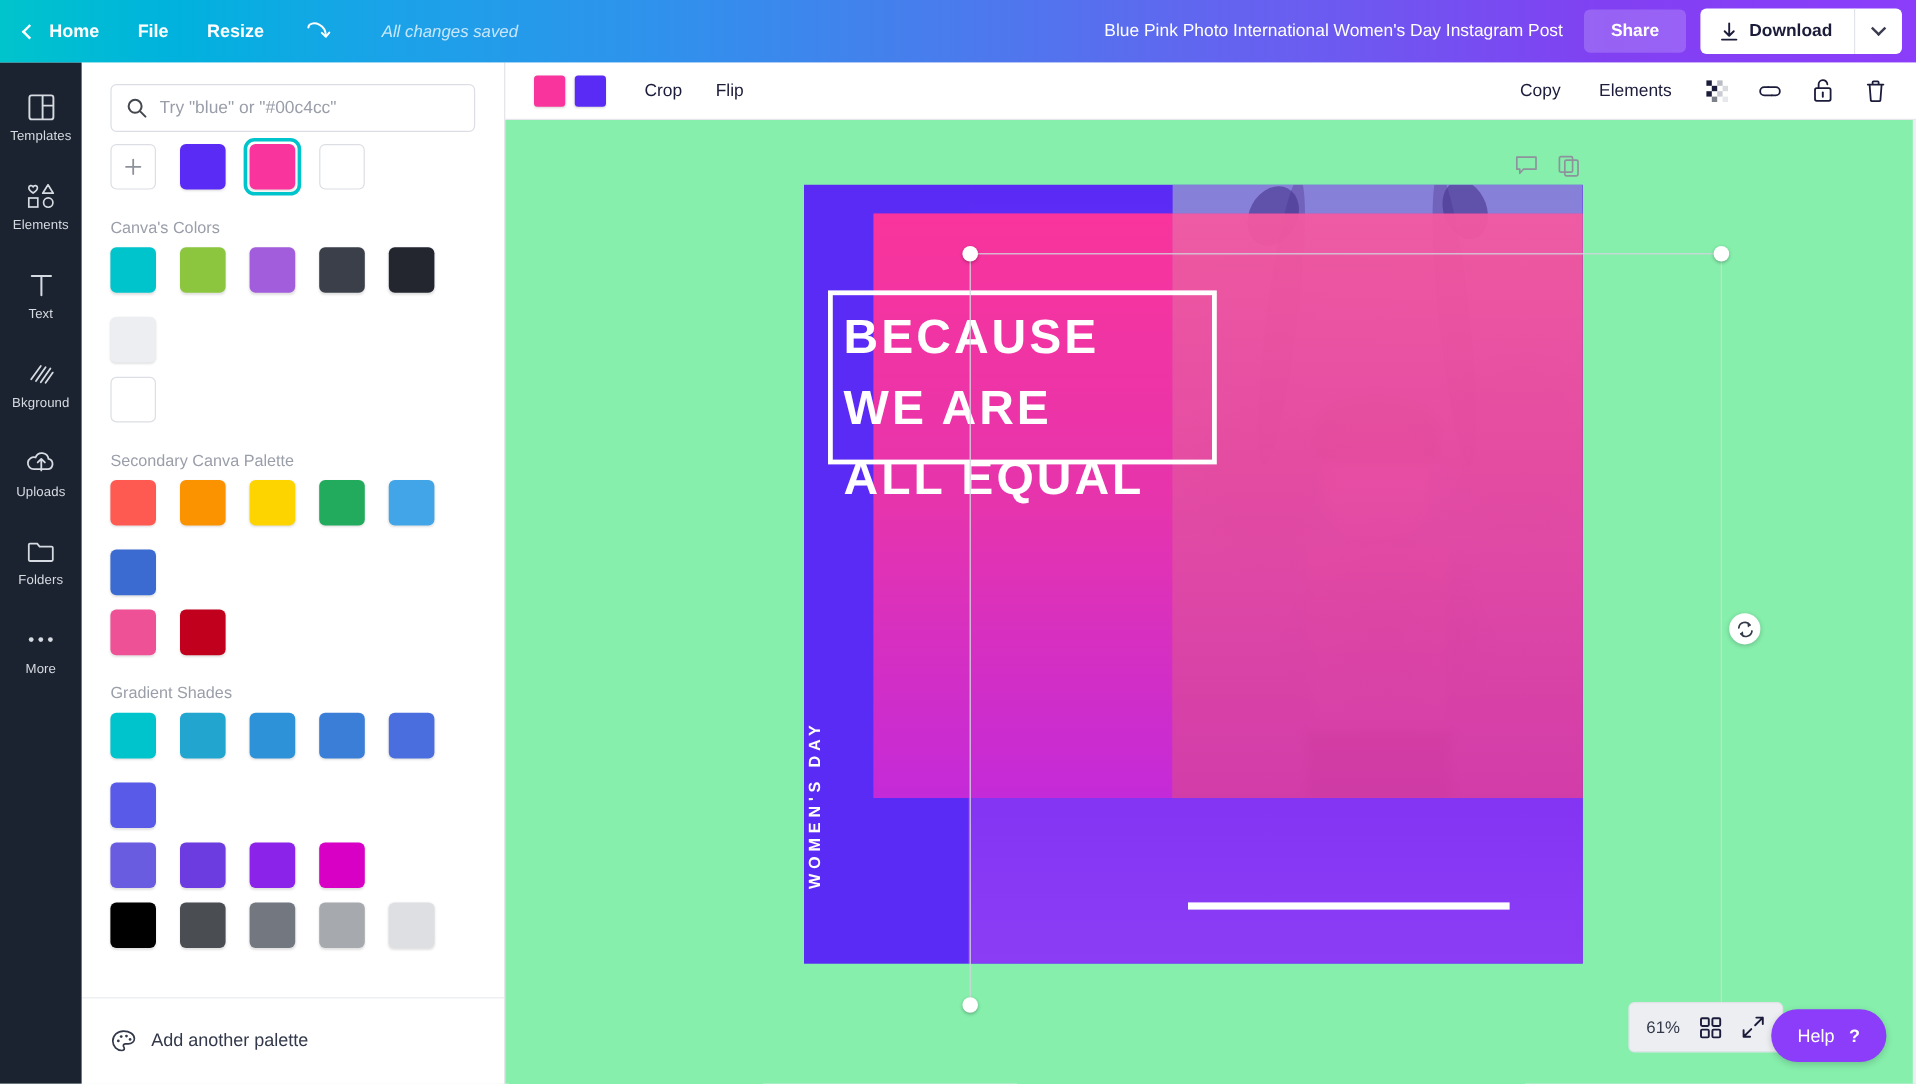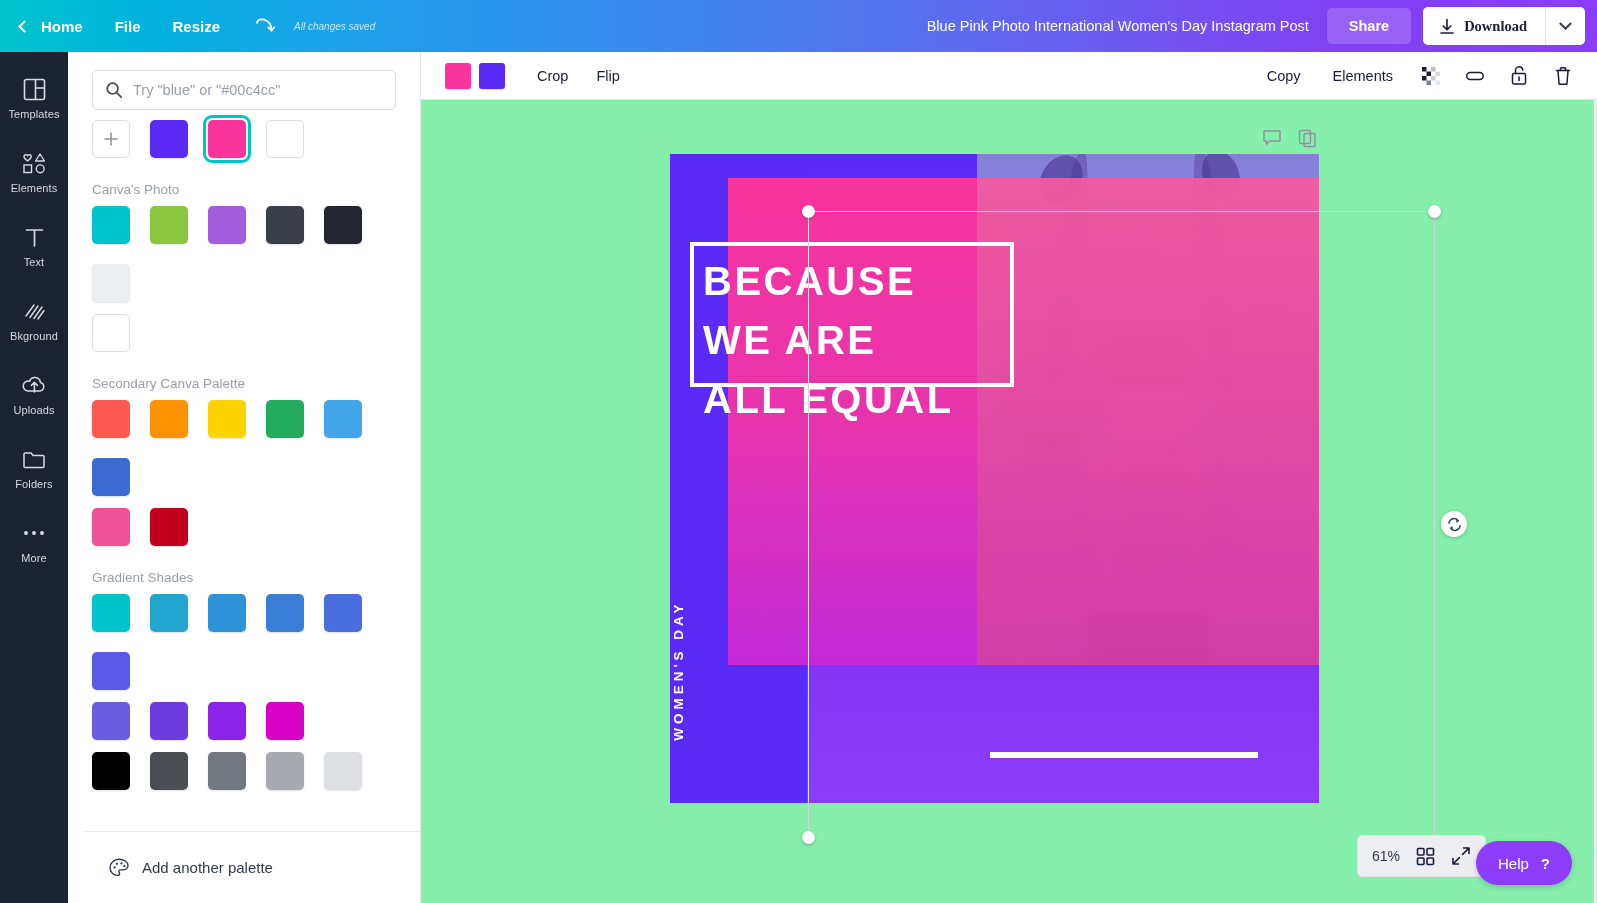--- a/index.html
+++ b/index.html
@@ -30,42 +30,42 @@
     cursor: pointer; white-space: nowrap;
   }
   .hdr-item.first { padding-left: 20px; justify-content: flex-end; }
   .chev-left {
     display: inline-block; width: 9px; height: 9px;
     border-left: 2px solid #fff; border-bottom: 2px solid #fff;
     transform: rotate(45deg); margin-right: 4px;
   }
   .undo-wrap { padding: 0 18px; display: flex; align-items: center; cursor: pointer; }
   .saved-txt {
-    font-size: 10px; font-style: italic;
-    color: rgba(255,255,255,.75); margin-left: 0;
+    font-size: 14px; font-style: italic;
+    color: rgba(255,255,255,.75); margin-left: 24px;
     white-space: nowrap;
   }
   .hdr-right {
     margin-left: auto; display: flex; align-items: center;
     height: 52px; padding-right: 12px; gap: 0;
   }
   #doc-title {
     font-size: 14.5px; color: #fff; margin-right: 18px;
     white-space: nowrap; cursor: pointer;
   }
   #share-btn {
     background: rgba(255,255,255,.18);
     border-radius: 5px; height: 36px;
     display: flex; align-items: center; padding: 0 22px;
     font-size: 14.5px; font-weight: bold; color: #fff;
     cursor: pointer; margin-right: 12px;
   }
   #download-group {
     display: flex; align-items: stretch; height: 38px;
-    background: #fff; border-radius: 5px; overflow: hidden; font-family: Liberation Serif, serif;
+    background: #fff; border-radius: 5px; overflow: hidden;
   }
   #download-btn {
     display: flex; align-items: center; gap: 9px;
     padding: 0 18px 0 16px;
     font-size: 14.5px; font-weight: bold; color: #1b1b3a;
     cursor: pointer;
   }
   #download-caret {
     width: 40px; display: flex; align-items: center; justify-content: center;
     border-left: 1px solid #e3e3ea; cursor: pointer;
@@ -128,21 +128,21 @@
   }
   .sw.selected::after {
     content: ""; position: absolute; inset: -5px;
     border: 3px solid #00c4cc; border-radius: 9px;
   }
   .sec-title {
     font-size: 13.5px; color: #9a9ea9;
     padding: 12px 24px 9px;
   }
   #panel-foot {
-    position: absolute; bottom: 0; left: 16px; right: 0; height: 72px;
+    position: absolute; bottom: 0; left: 0; right: 0; height: 72px;
     border-top: 1px solid #e9ebf0; background: #fff;
     display: flex; align-items: center; padding: 0 24px; gap: 12px;
     cursor: pointer;
   }
   #palette-lbl { font-size: 15px; color: #33394a; }
 
   
   #toolbar {
     position: absolute; top: 52px; left: 421px;
     width: 1176px; height: 48px;
@@ -460,21 +460,21 @@
       <div class="sw add">
         <svg width="16" height="16" viewBox="0 0 16 16">
           <path d="M8 2 V14 M2 8 H14" stroke="#8d9199" stroke-width="1.5" stroke-linecap="round"></path>
         </svg>
       </div>
       <div class="sw" style="background:#5a2bf5"></div>
       <div class="sw selected" style="background:#f9349c"></div>
       <div class="sw outline"></div>
     </div>
 
-    <div class="sec-title">Canva's Photo</div>
+    <div class="sec-title">Canva's Colors</div>
     <div class="sw-row">
       <div class="sw" style="background:#00c4cc"></div>
       <div class="sw" style="background:#8cc63e"></div>
       <div class="sw" style="background:#a25ddc"></div>
       <div class="sw" style="background:#3a3f4a"></div>
       <div class="sw" style="background:#23262f"></div>
       <div class="sw" style="background:#eceef2"></div>
     </div>
     <div class="sw-row">
       <div class="sw outline"></div>

